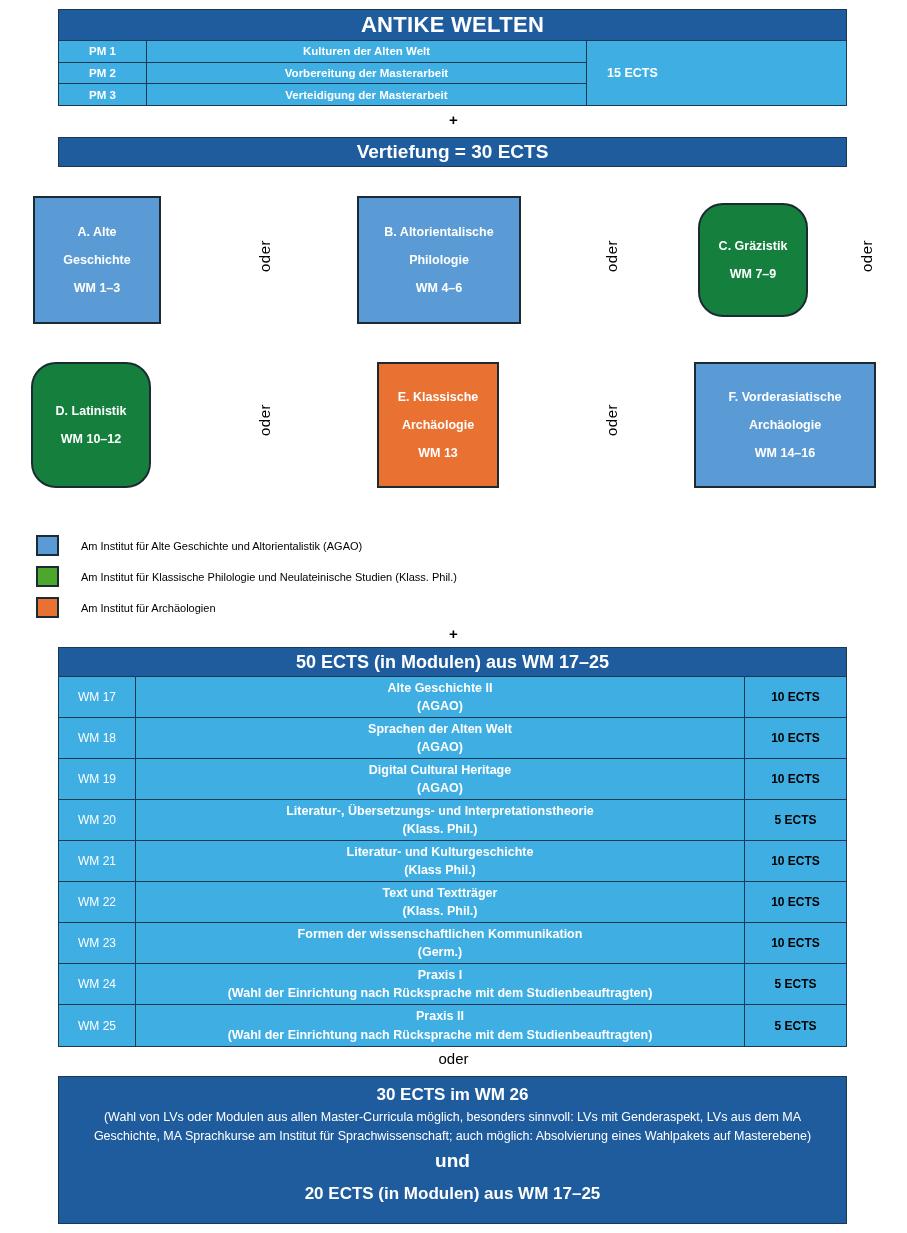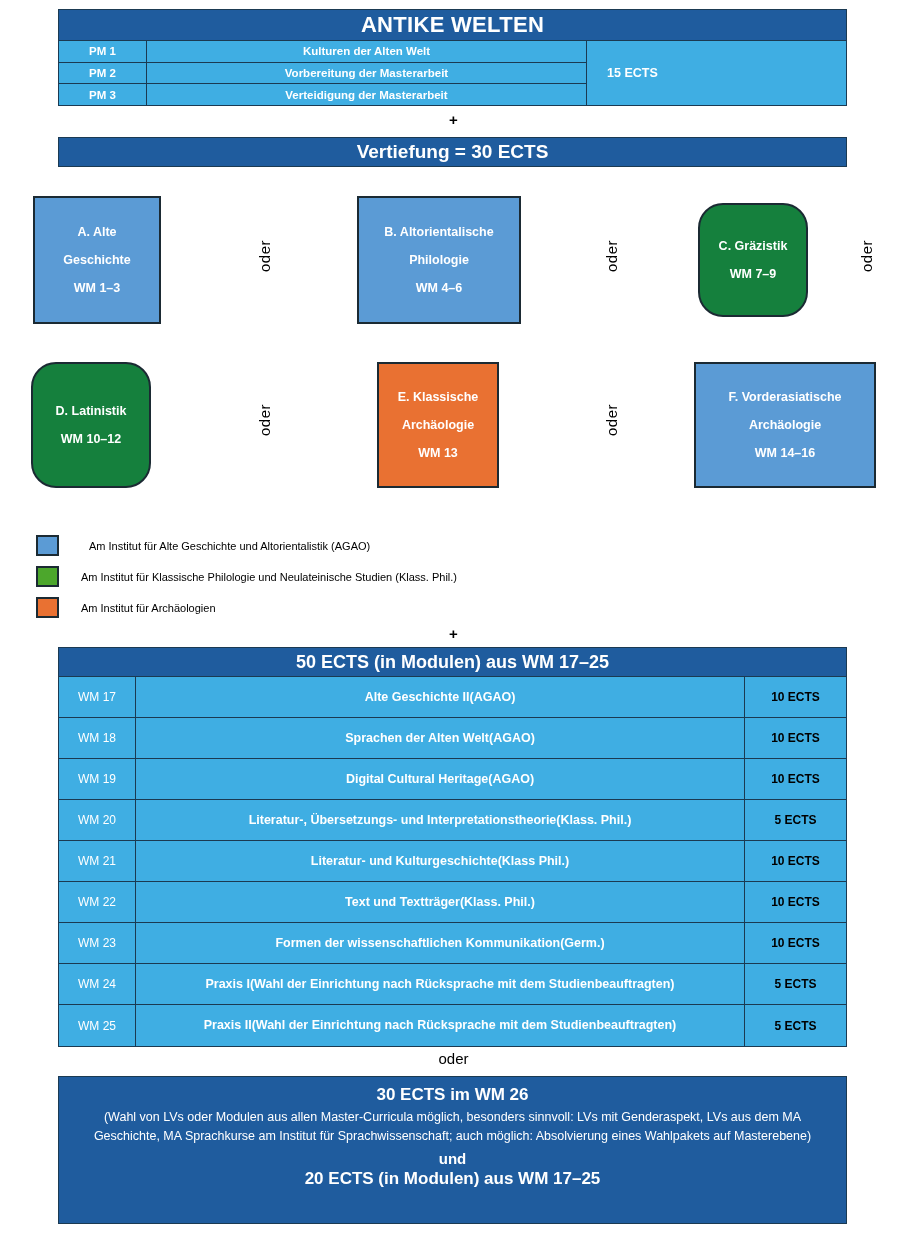--- a/index.html
+++ b/index.html
@@ -216,21 +216,21 @@
     border-right: 1px solid #1b3a52;
     box-sizing: border-box;
   }
   .wm-title {
     flex: 1;
     background: #3FAEE3;
     color: #ffffff;
     font-size: 12.5px;
     font-weight: bold;
     display: flex;
-    flex-direction: row;
+    flex-direction: column;
     align-items: center;
     justify-content: center;
     text-align: center;
     line-height: 1.45;
     border-right: 1px solid #1b3a52;
     box-sizing: border-box;
   }
   .wm-ects {
     width: 101px;
     background: #3FAEE3;
@@ -261,24 +261,24 @@
     font-size: 17px;
     font-weight: bold;
     margin-bottom: 3px;
   }
   .bb-paragraph {
     font-size: 12.5px;
     font-weight: normal;
     line-height: 1.5;
   }
   .bb-und {
-    font-size: 15px;
+    font-size: 19px;
     font-weight: bold;
     margin-top: 4px;
-    margin-bottom: 2px;
+    margin-bottom: 12px;
   }
 </style>
 </head>
 <body>
 
 <div class="page">
 
   <div class="band title-band">ANTIKE WELTEN</div>
 
   <div class="pm-table">
@@ -340,21 +340,21 @@
   </div>
 
   <div class="oder-v" style="left:603px; top:404px;">oder</div>
 
   <div class="spec-box blue" style="left:694px; top:362px; width:182px; height:126px;">
     <span>F. Vorderasiatische</span>
     <span>Archäologie</span>
     <span>WM 14–16</span>
   </div>
 
-  <div class="legend-item" style="left:36px; top:535px;gap:8px;">
+  <div class="legend-item" style="left:36px; top:535px;">
     <span class="legend-swatch" style="background:#5B9BD5;"></span>
     <span class="legend-text">Am Institut für Alte Geschichte und Altorientalistik (AGAO)</span>
   </div>
 
   <div class="legend-item" style="left:36px; top:566px;">
     <span class="legend-swatch" style="background:#4CA72C;"></span>
     <span class="legend-text">Am Institut für Klassische Philologie und Neulateinische Studien (Klass. Phil.)</span>
   </div>
 
   <div class="legend-item" style="left:36px; top:597px;">

